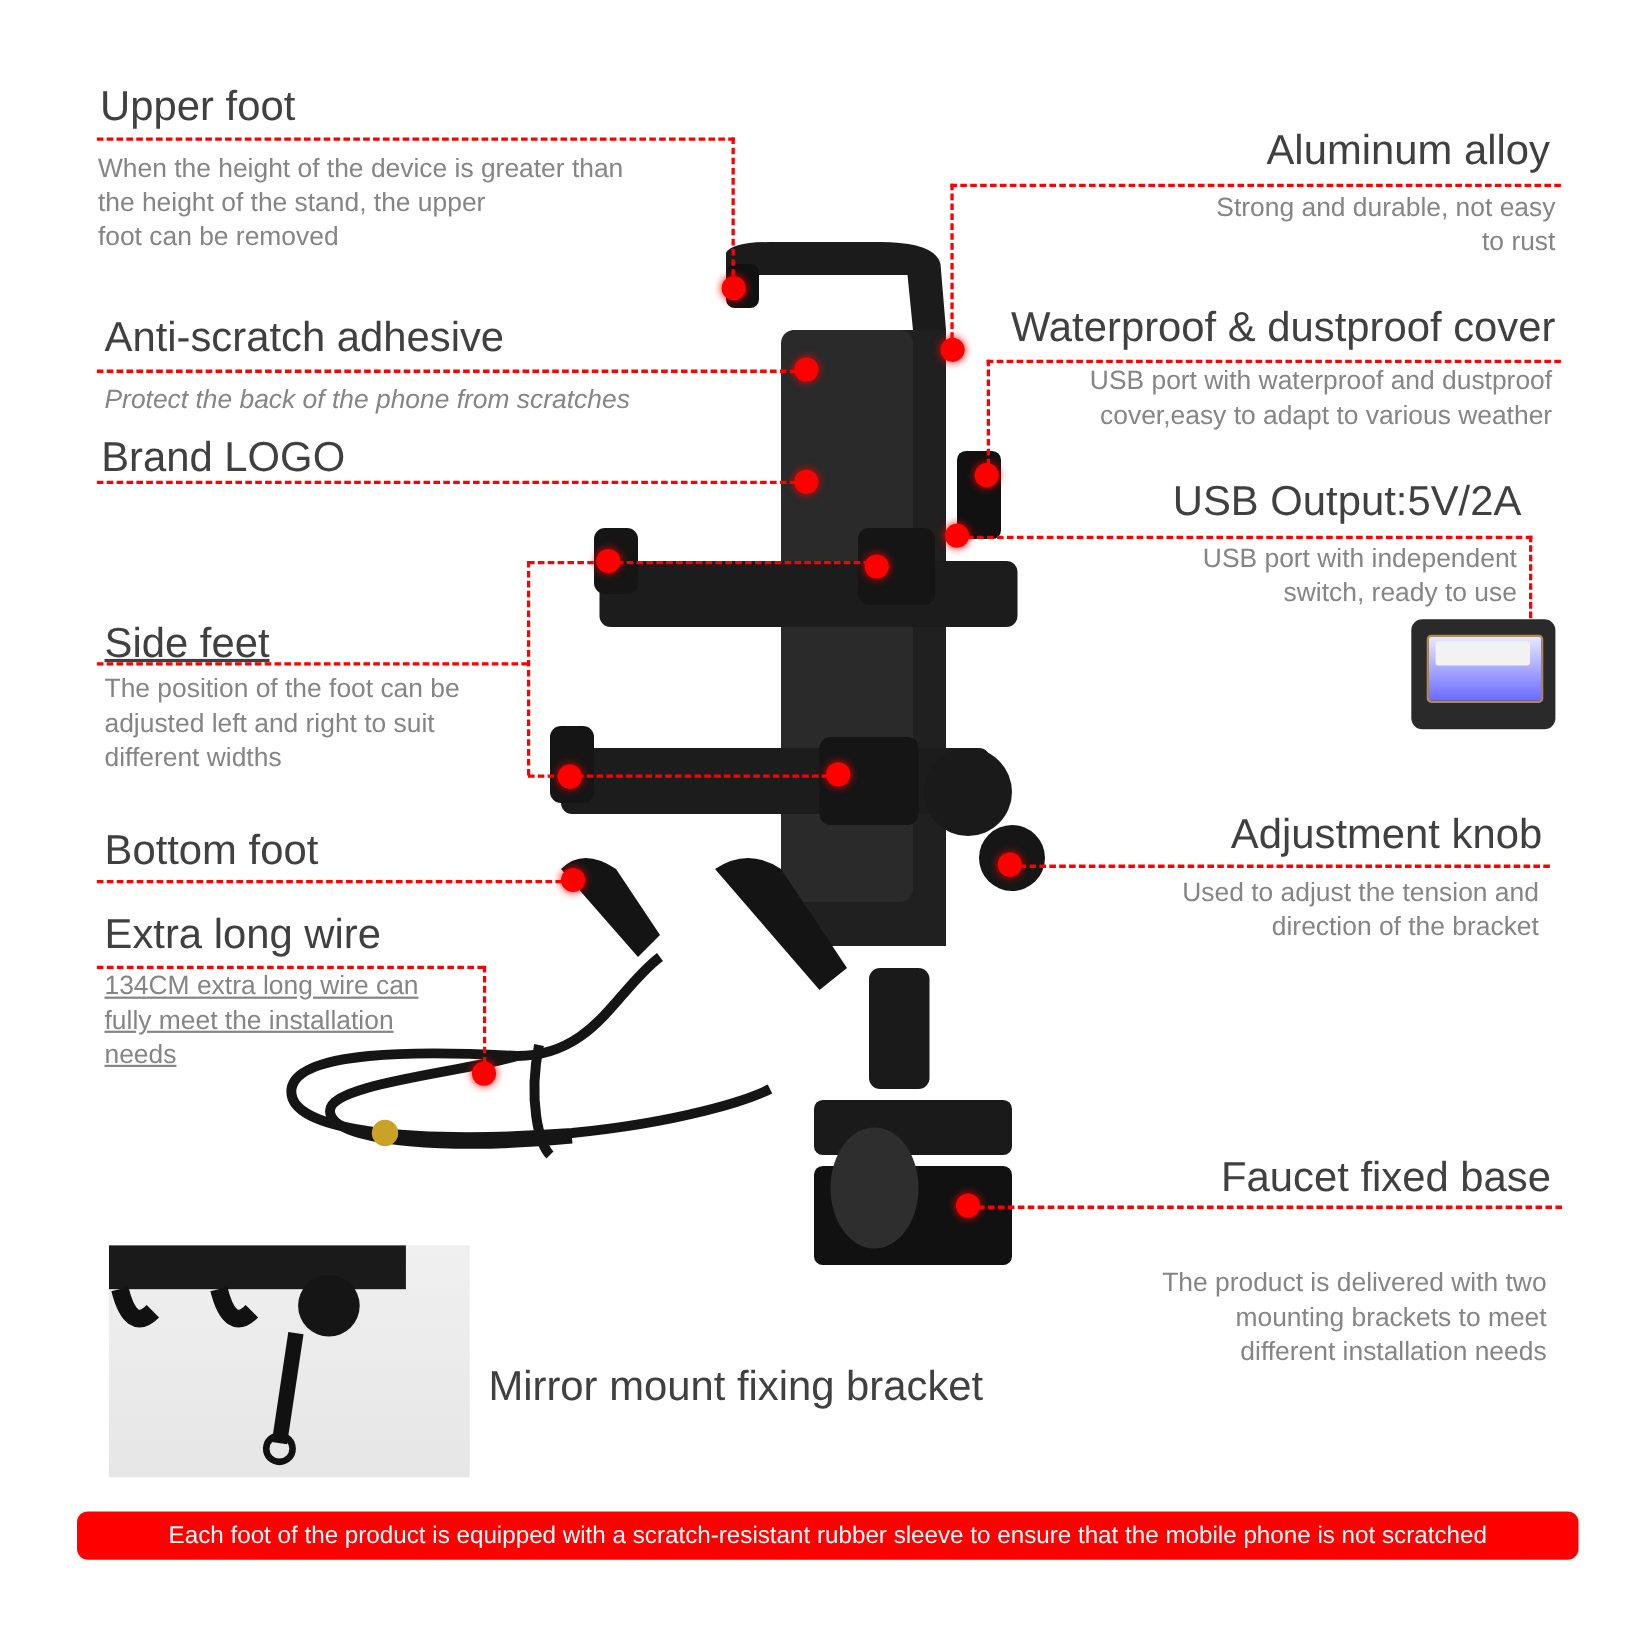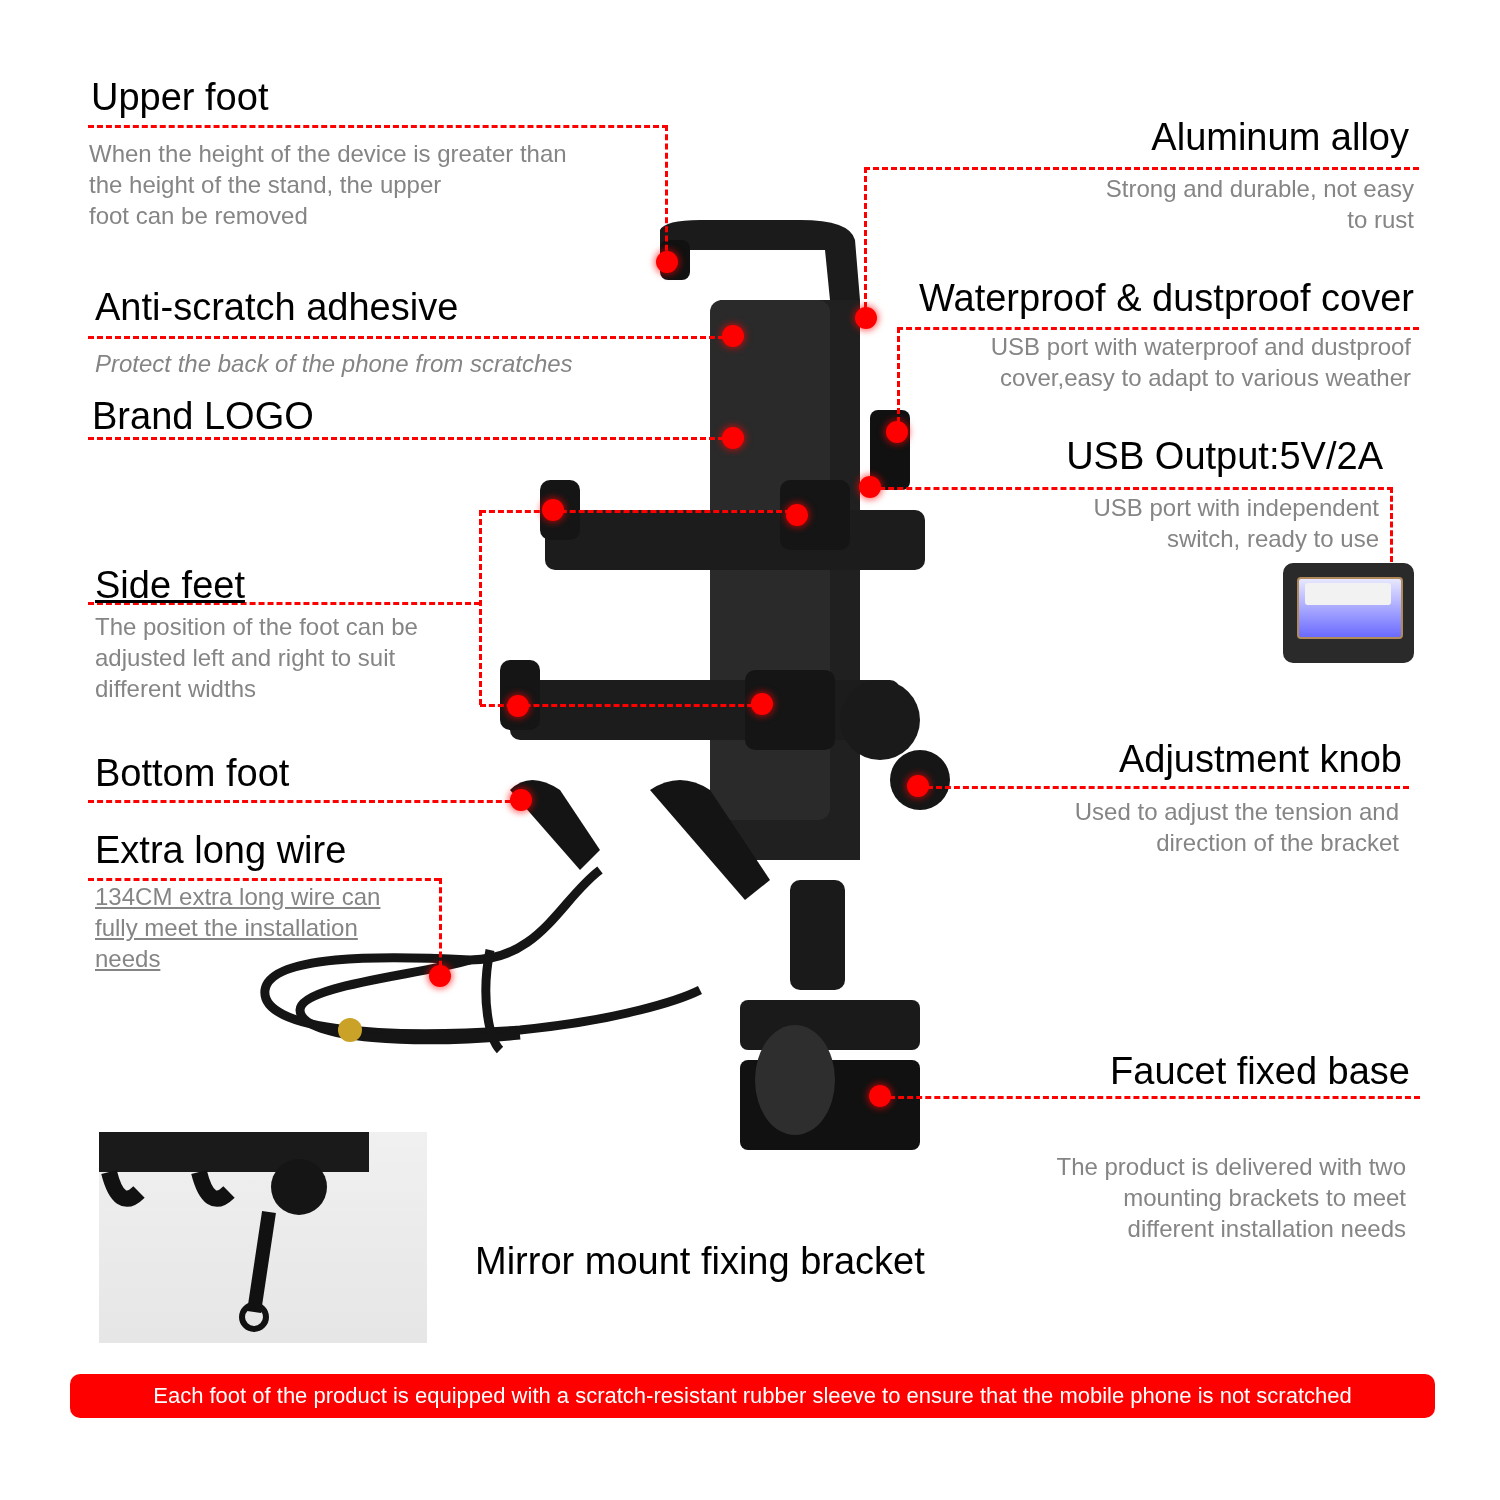--- a/index.html
+++ b/index.html
@@ -1,18 +1,18 @@
 <!DOCTYPE html>
 <html><head>
 <meta charset="utf-8">
 <style>
   html,body{margin:0;padding:0;background:#fff;}
   body{width:1500px;height:1500px;position:relative;overflow:hidden;font-family:"Liberation Sans",sans-serif;}
   .abs{position:absolute;}
-  .title{font-size:38px;color:#000000;white-space:nowrap;line-height:1;}
+  .title{font-size:38px;color:#404040;white-space:nowrap;line-height:1;}
   .desc{font-size:24px;color:#858585;line-height:31px;white-space:nowrap;}
   .r{text-align:right;}
   .hd{position:absolute;height:0;border-top:3px dashed #ff0000;}
   .vd{position:absolute;width:0;border-left:3px dashed #ff0000;}
   .dot{position:absolute;width:22px;height:22px;border-radius:50%;background:#ff0000;box-shadow:0 0 6px 2px rgba(255,0,0,.55);transform:translate(-11px,-11px);}
   .product{position:absolute;}
   .banner{position:absolute;left:70px;top:1374px;width:1365px;height:44px;background:#ff0000;border-radius:10px;color:#fff;font-size:22px;text-align:center;line-height:44px;}
   .photo{position:absolute;left:99px;top:1132px;width:328px;height:211px;background:linear-gradient(#f0f0f0,#e6e6e6);}
   .usbbox{position:absolute;left:1283px;top:563px;width:131px;height:100px;border-radius:10px;background:#2a2a2a;overflow:hidden;}
 </style>
@@ -166,15 +166,15 @@
   <div>direction of the bracket</div>
 </div>
 
 <div class="abs title r" style="right:90px;top:1052px;margin-left:48px;">Faucet fixed base</div>
 <div class="abs desc r" style="right:94px;top:1103px;margin-top:48px;">
   <div>The product is delivered with two</div>
   <div>mounting brackets to meet</div>
   <div>different installation needs</div>
 </div>
 
-<div class="abs title" style="left:444px;top:1242px;margin-left:31px;">Mirror mount fixing bracket</div>
+<div class="abs title" style="left:444px;top:1242px;">Mirror mount fixing bracket</div>
 
 <div class="banner">Each foot of the product is equipped with a scratch-resistant rubber sleeve to ensure that the mobile phone is not scratched</div>
 
 </body></html>

